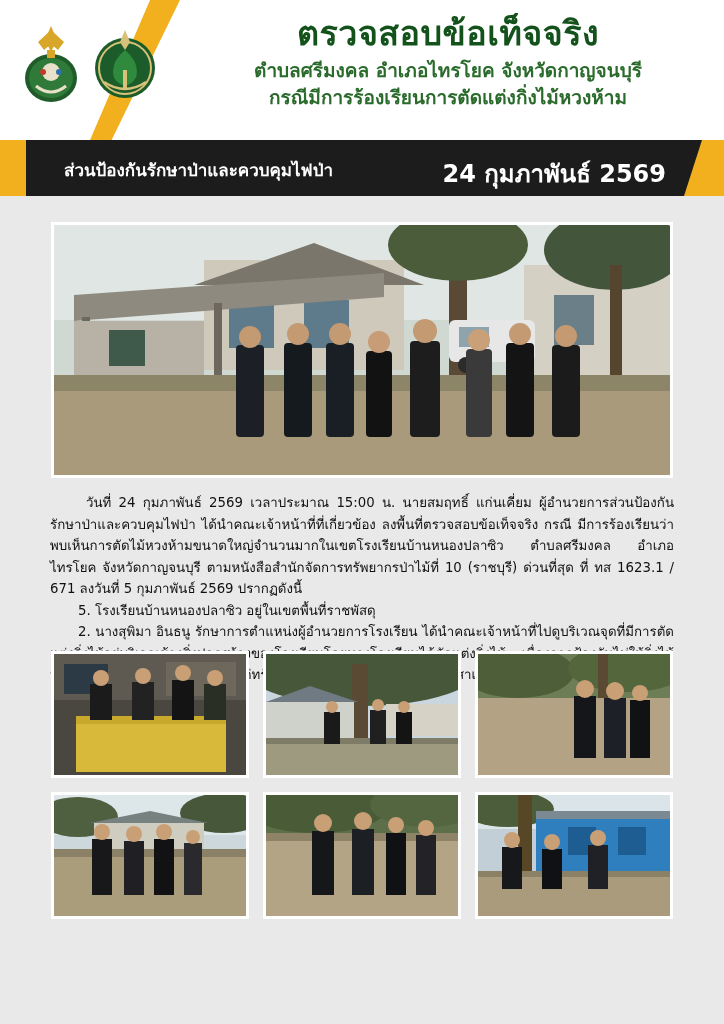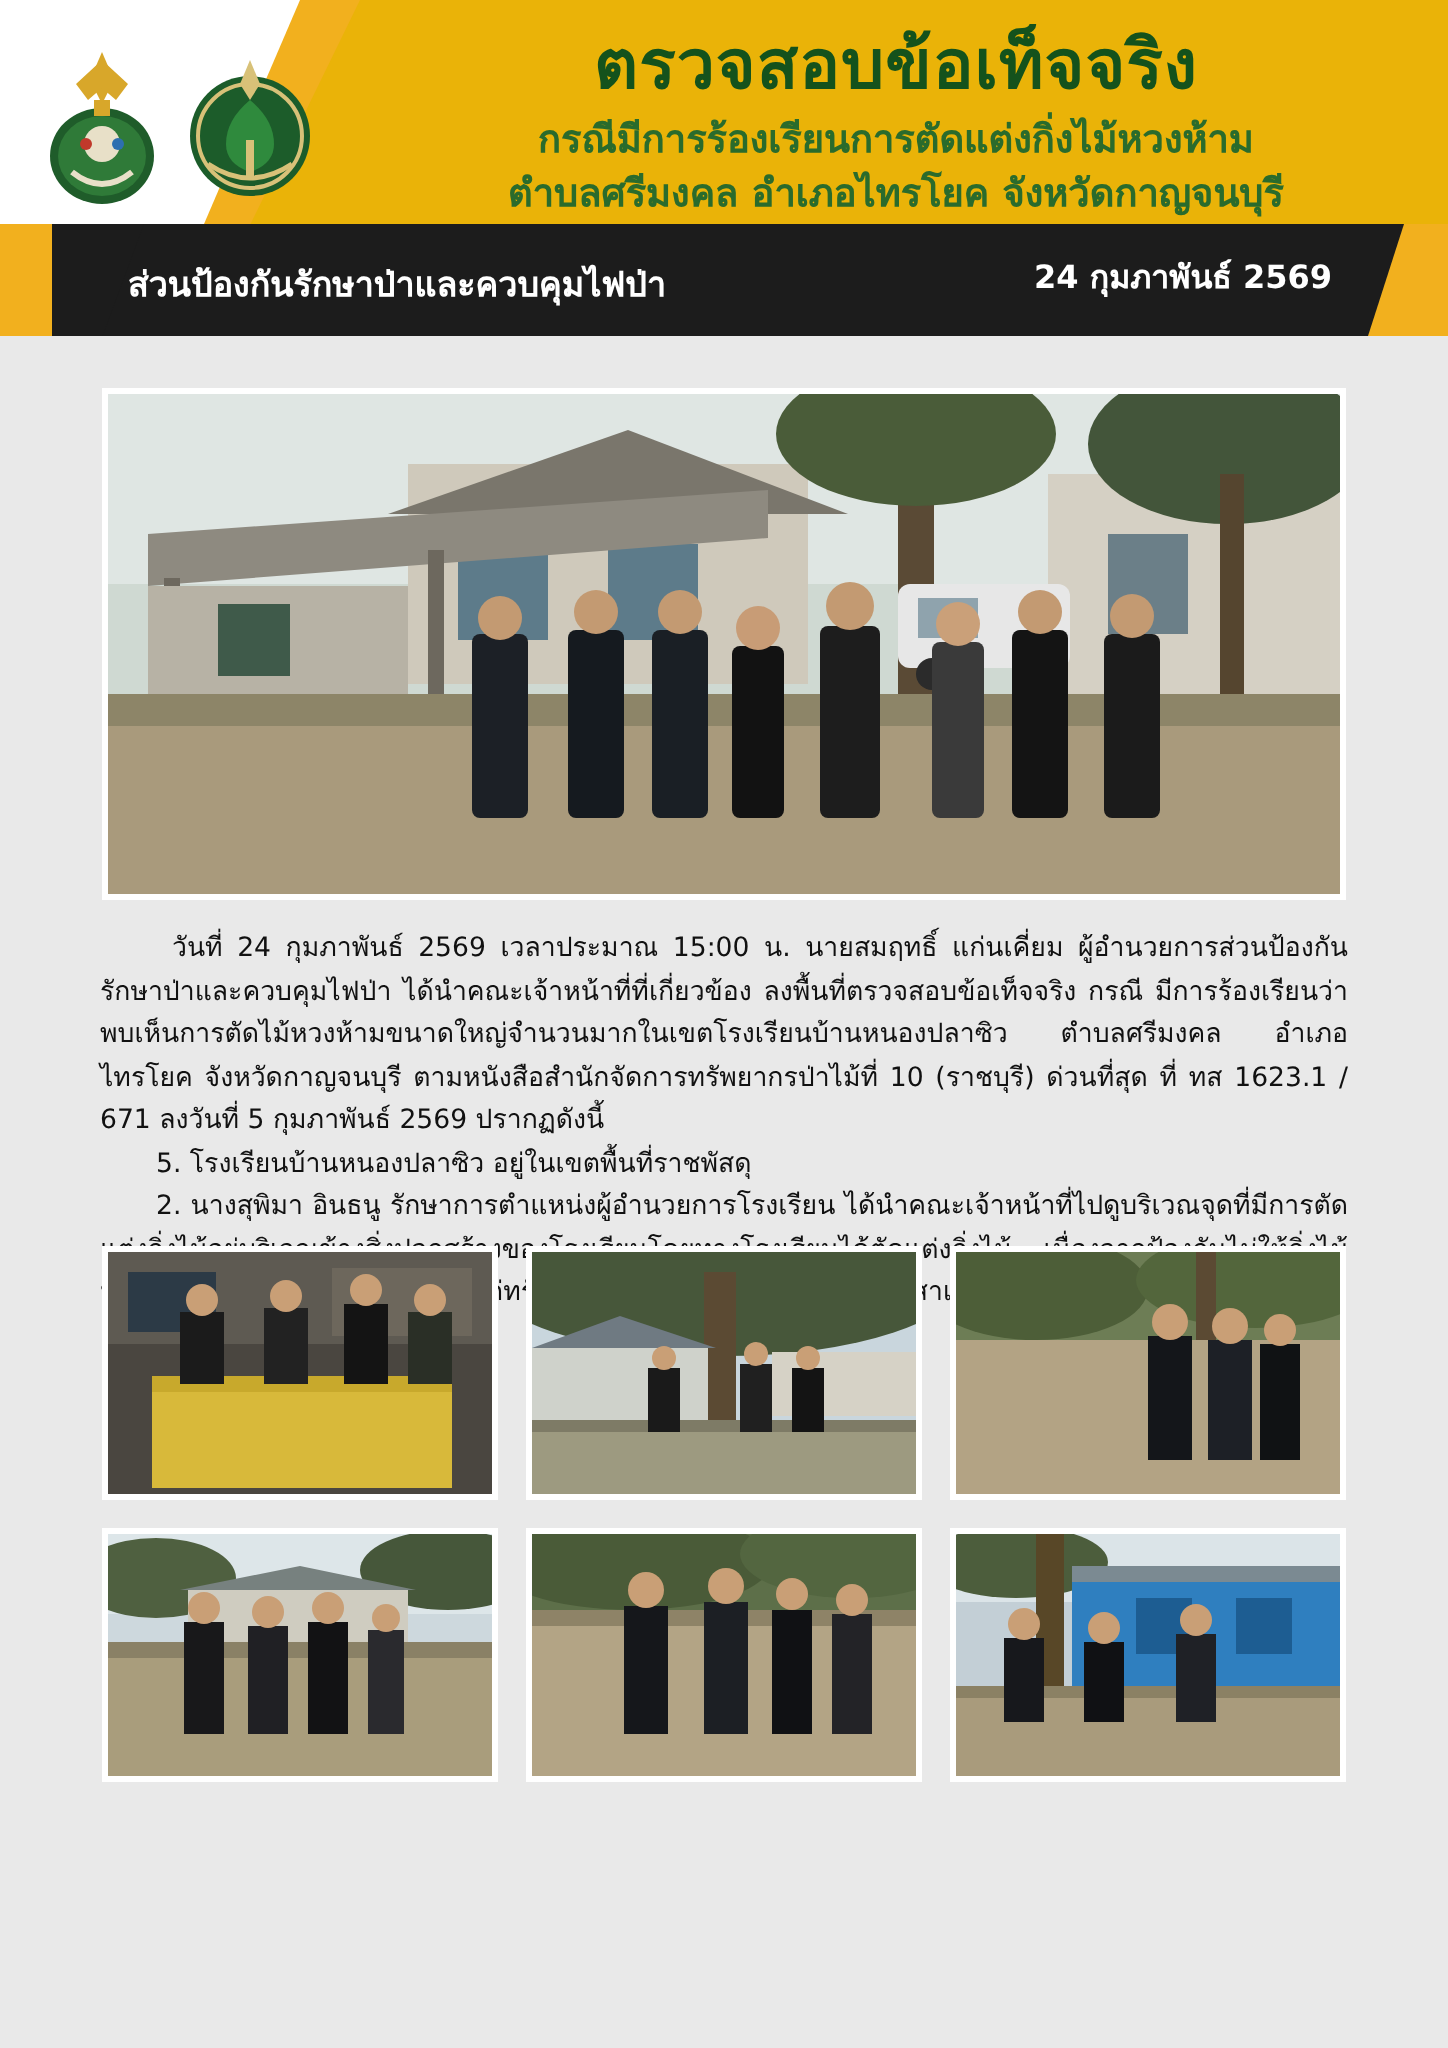--- a/index.html
+++ b/index.html
@@ -13,22 +13,22 @@
     overflow: hidden;
     font-family: "DejaVu Sans", "Liberation Sans", sans-serif;
     position: relative;
     background: #e8e8e8;
   }
 
   
   .header {
     position: relative;
     width: 724px;
-    height: 112px;
-    background: #eab308;
+    height: 140px;
+    background: #ffffff;
     overflow: hidden;
     text-decoration: underline;
   }
   .header-ribbon {
     position: absolute;
     left: 0; top: 0;
     width: 180px; height: 140px;
     background: #f2b01e;
     clip-path: polygon(0 0, 100% 0, 62% 100%, 0 100%);
   }
@@ -95,21 +95,21 @@
     position: absolute;
     left: 64px; top: 16px;
     color: #ffffff;
     font-size: 17px;
     font-weight: bold;
   }
   .bar-right-text {
     position: absolute;
     right: 58px; top: 14px;
     color: #ffffff;
-    font-size: 16px;
+    font-size: 24px;
     font-weight: bold;
     margin-left: 12px;
   }
   .bar-wedge-r {
     position: absolute;
     right: 0; top: 0;
     width: 40px; height: 56px;
     background: #f2b01e;
     clip-path: polygon(45% 0, 100% 0, 100% 100%, 0 100%);
   }
@@ -244,22 +244,22 @@
     <circle cx="33" cy="48" r="30" fill="#1c5c2a"></circle>
     <circle cx="33" cy="48" r="26" fill="none" stroke="#d8c178" stroke-width="2"></circle>
     <path d="M33 10 L38 22 L33 30 L28 22 Z" fill="#d8c178"></path>
     <path d="M33 30 q-12 10 -12 22 q0 10 12 14 q12 -4 12 -14 q0 -12 -12 -22 z" fill="#2f8a3d"></path>
     <rect x="31" y="50" width="4" height="18" fill="#d8c178"></rect>
     <path d="M12 62 q21 14 42 0" stroke="#d8c178" stroke-width="2.5" fill="none"></path>
   </svg>
 
   <div class="header-titles">
     <div class="title-main">ตรวจสอบข้อเท็จจริง</div>
+    <div class="title-sub">ตำบลศรีมงคล อำเภอไทรโยค จังหวัดกาญจนบุรี</div>
     <div class="title-sub">กรณีมีการร้องเรียนการตัดแต่งกิ่งไม้หวงห้าม</div>
-    <div class="title-sub">ตำบลศรีมงคล อำเภอไทรโยค จังหวัดกาญจนบุรี</div>
   </div>
 </div>
 
 <div class="bar">
   <div class="bar-wedge"></div>
   <div class="bar-wedge2"></div>
   <div class="bar-left-text">ส่วนป้องกันรักษาป่าและควบคุมไฟป่า</div>
   <div class="bar-right-text">24 กุมภาพันธ์ 2569</div>
   <div class="bar-wedge-r"></div>
 </div>

